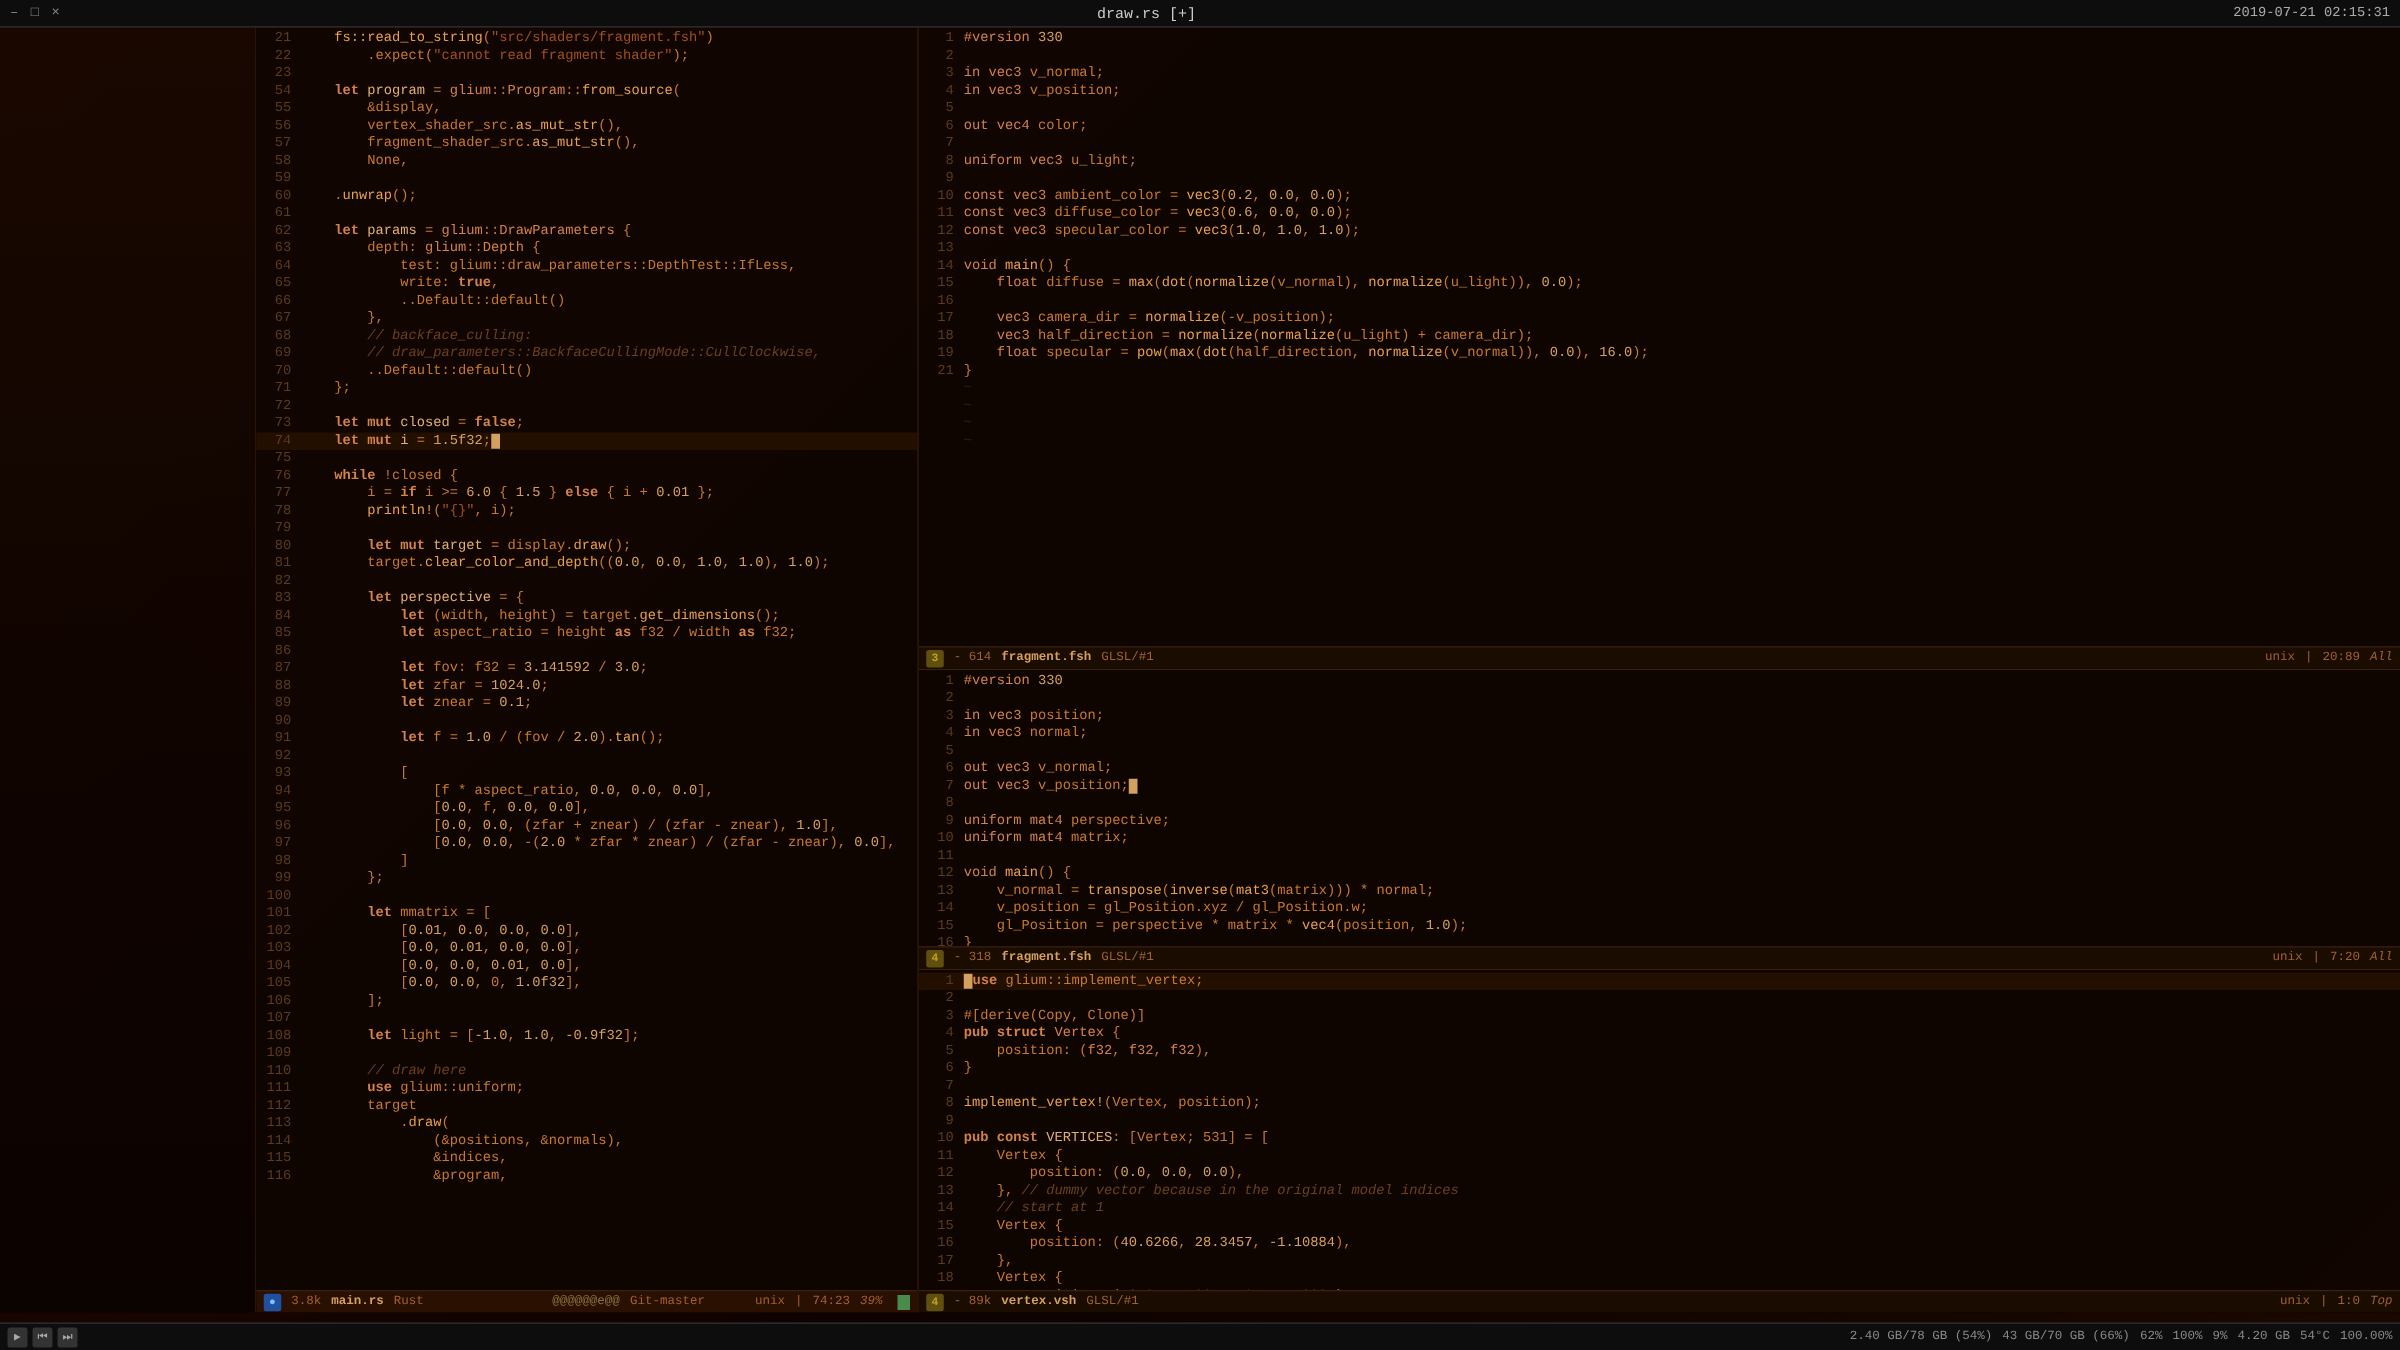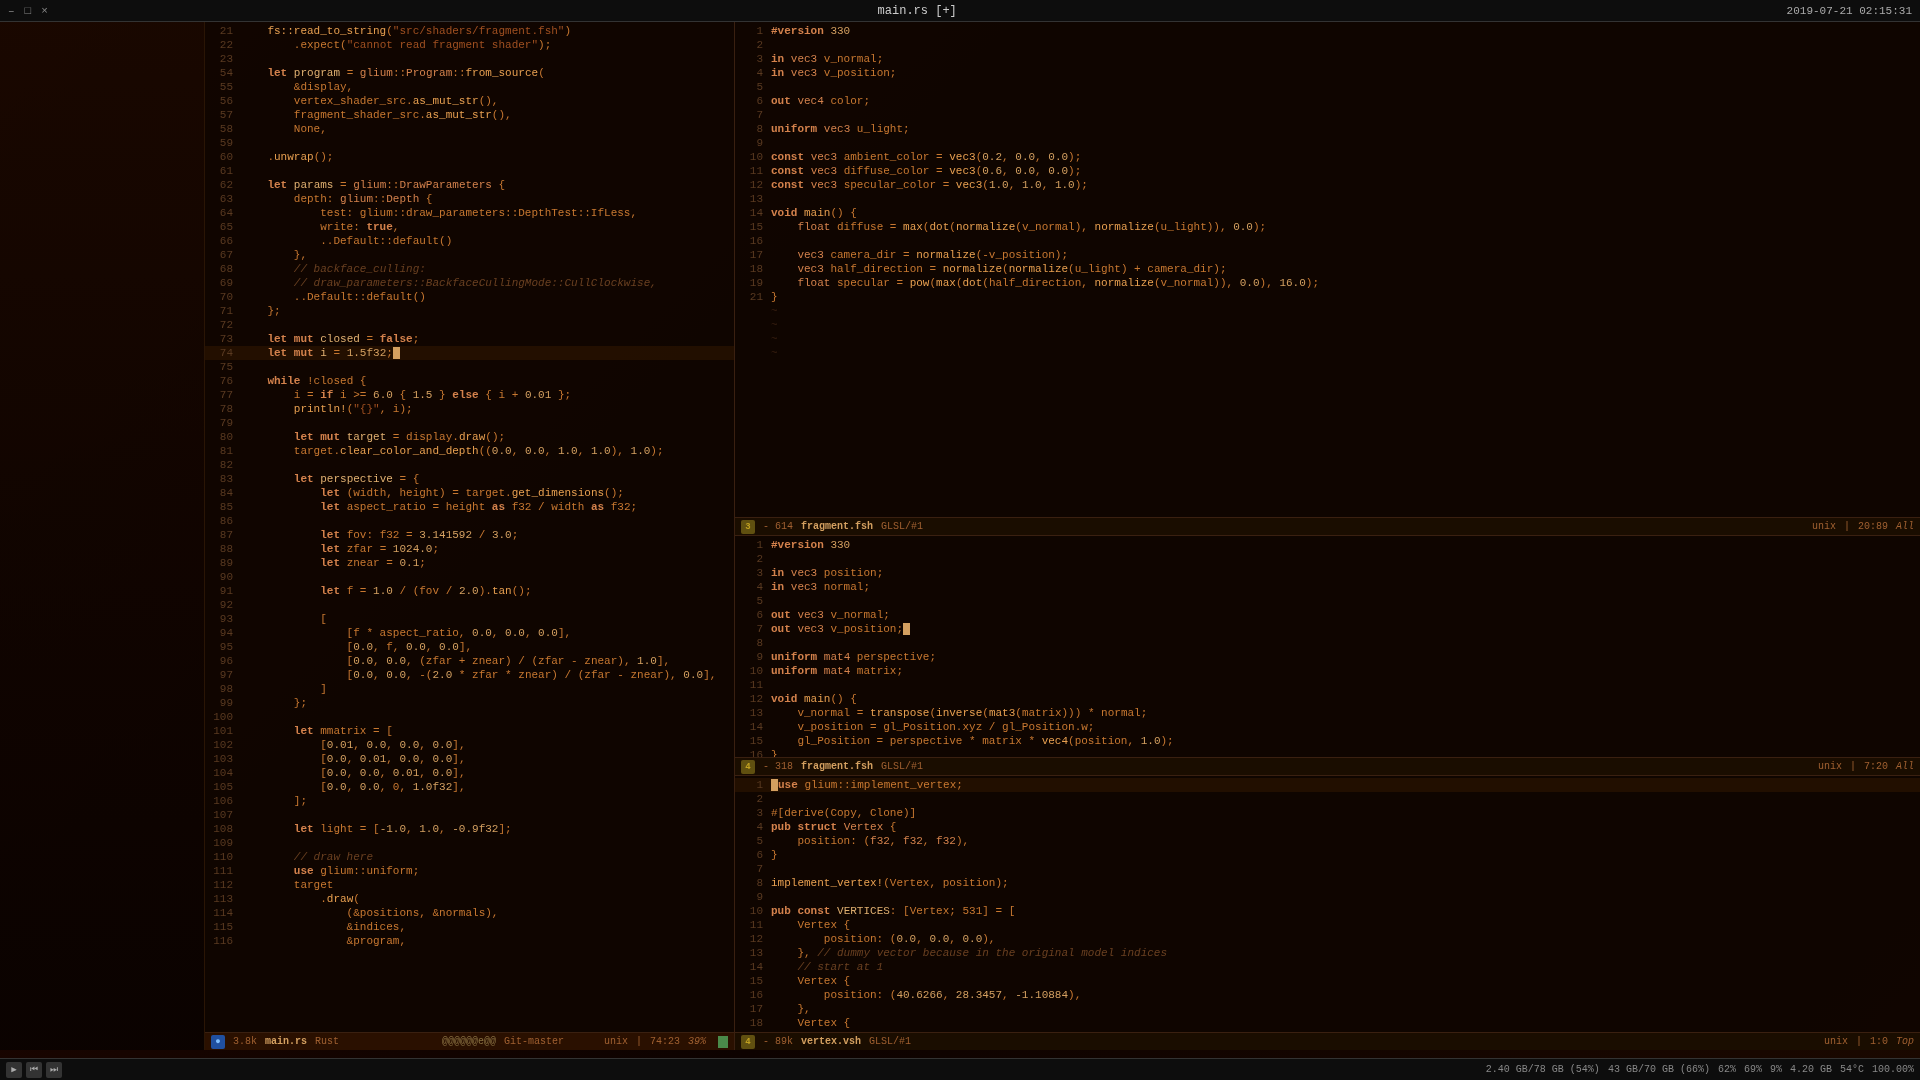--- a/index.html
+++ b/index.html
@@ -110,21 +110,21 @@
     }
 
     
     .kw { color: #d4824c; font-weight: bold; } 
     .fn-name { color: #e8a050; }
     .string { color: #a05020; }
     .comment { color: #6a4020; font-style: italic; text-align: center; }
     .num { color: #d4a060; }
     .type { color: #d4824c; }
     .var { color: #e0b070; }
-    .glsl-kw { color: #d4824c; font-weight: bold; }
+    .glsl-kw { color: #d4824c; font-weight: normal; }
     .glsl-type { color: #d4824c; }
     .glsl-fn { color: #e8a050; }
     .glsl-num { color: #d4a060; }
 
     .status-indicator {
       width: 14px;
       height: 14px;
       border-radius: 2px;
       display: flex;
       align-items: center;
@@ -215,21 +215,21 @@
 
 <div class="screen">
   <div class="wallpaper"></div>
 
   <div class="top-bar">
     <div class="top-bar-left">
       <span style="cursor:pointer;color:#888">–</span>
       <span style="cursor:pointer;color:#888">□</span>
       <span style="cursor:pointer;color:#888">×</span>
     </div>
-    <div class="top-bar-title">main.rs [+]</div>
+    <div class="top-bar-title">draw.rs [+]</div>
     <div class="top-bar-right">2019-07-21 02:15:31</div>
   </div>
 
   <div class="sidebar">
     <div class="sidebar-decoration"></div>
   </div>
 
   <div class="editor-container">
 
     <div class="left-pane">
@@ -442,20 +442,20 @@
   <div class="system-bar">
     <div class="sys-left">
       <div class="sys-icon">▶</div>
       <div class="sys-icon">⏮</div>
       <div class="sys-icon">⏭</div>
     </div>
     <div class="sys-right">
       <span>2.40 GB/78 GB (54%)</span>
       <span>43 GB/70 GB (66%)</span>
       <span>62%</span>
-      <span>69%</span>
+      <span>100%</span>
       <span>9%</span>
       <span>4.20 GB</span>
       <span>54°C</span>
       <span>100.00%</span>
     </div>
   </div>
 </div>
 
 </body></html>

